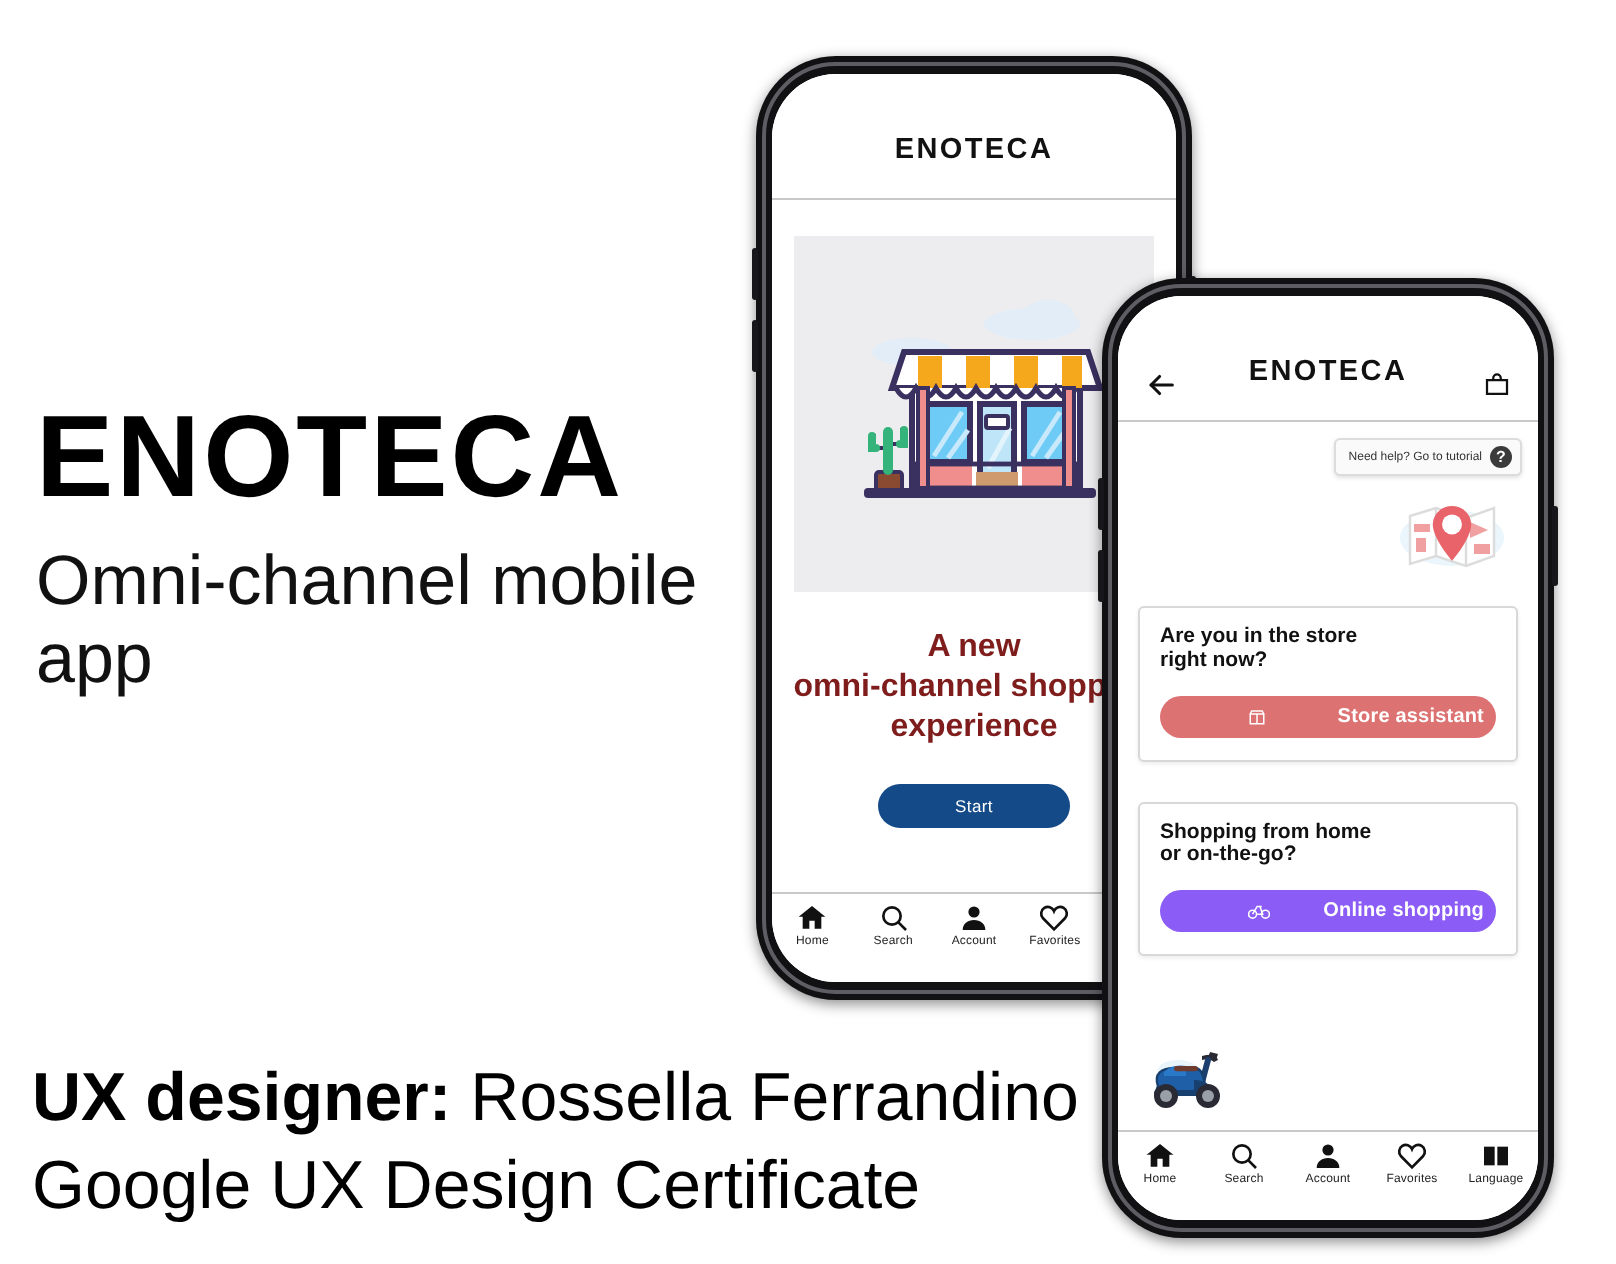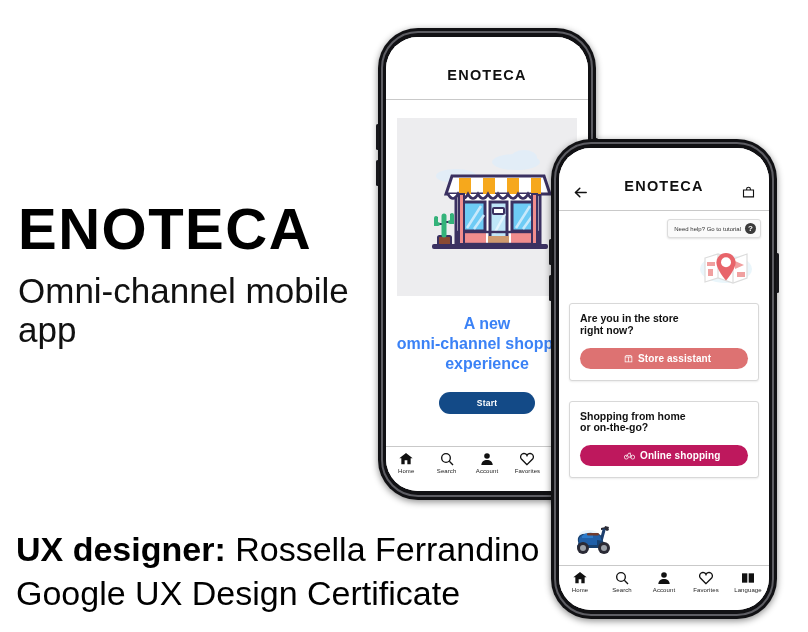--- a/index.html
+++ b/index.html
@@ -179,32 +179,32 @@
     display: flex;
     align-items: center;
     justify-content: center;
   }
   .hero-text {
     margin: 18px 8px 0 8px;
     text-align: center;
     font-size: 16px;
     font-weight: bold;
     line-height: 1.26;
-    color: #3b82f6;
+    color: #7f1d1d;
   }
   .start-btn {
     display: block;
     margin: 18px auto 16px auto;
     width: 96px;
     height: 22px;
     border-radius: 12px;
     background: #134a87;
     color: #fff;
     font-size: 8.5px;
-    font-weight: bold;
+    font-weight: normal;
     border: none;
     letter-spacing: .2px;
     cursor: pointer;
   }
 
   
   .tutorial-chip {
     position: absolute;
     right: 8px;
     top: 8px;
@@ -263,28 +263,28 @@
   .card-btn {
     width: 100%;
     height: 21px;
     border-radius: 11px;
     border: none;
     color: #fff;
     font-size: 10px;
     font-weight: bold;
     display: flex;
     align-items: center;
-    justify-content: flex-start;
+    justify-content: space-between;
     gap: 5px;
     cursor: pointer;
     letter-spacing: .1px;
     padding-left: 44px;
   }
   .card-btn.red { background: #dd7272; }
-  .card-btn.blue { background: #be185d; }
+  .card-btn.blue { background: #8b5cf6; }
   .card-btn svg { display: block; }
 
   .scooter-illo {
     position: absolute;
     left: 12px;
     bottom: 6px;
     width: 52px;
     height: 40px;
   }
   .cards-wrap {

